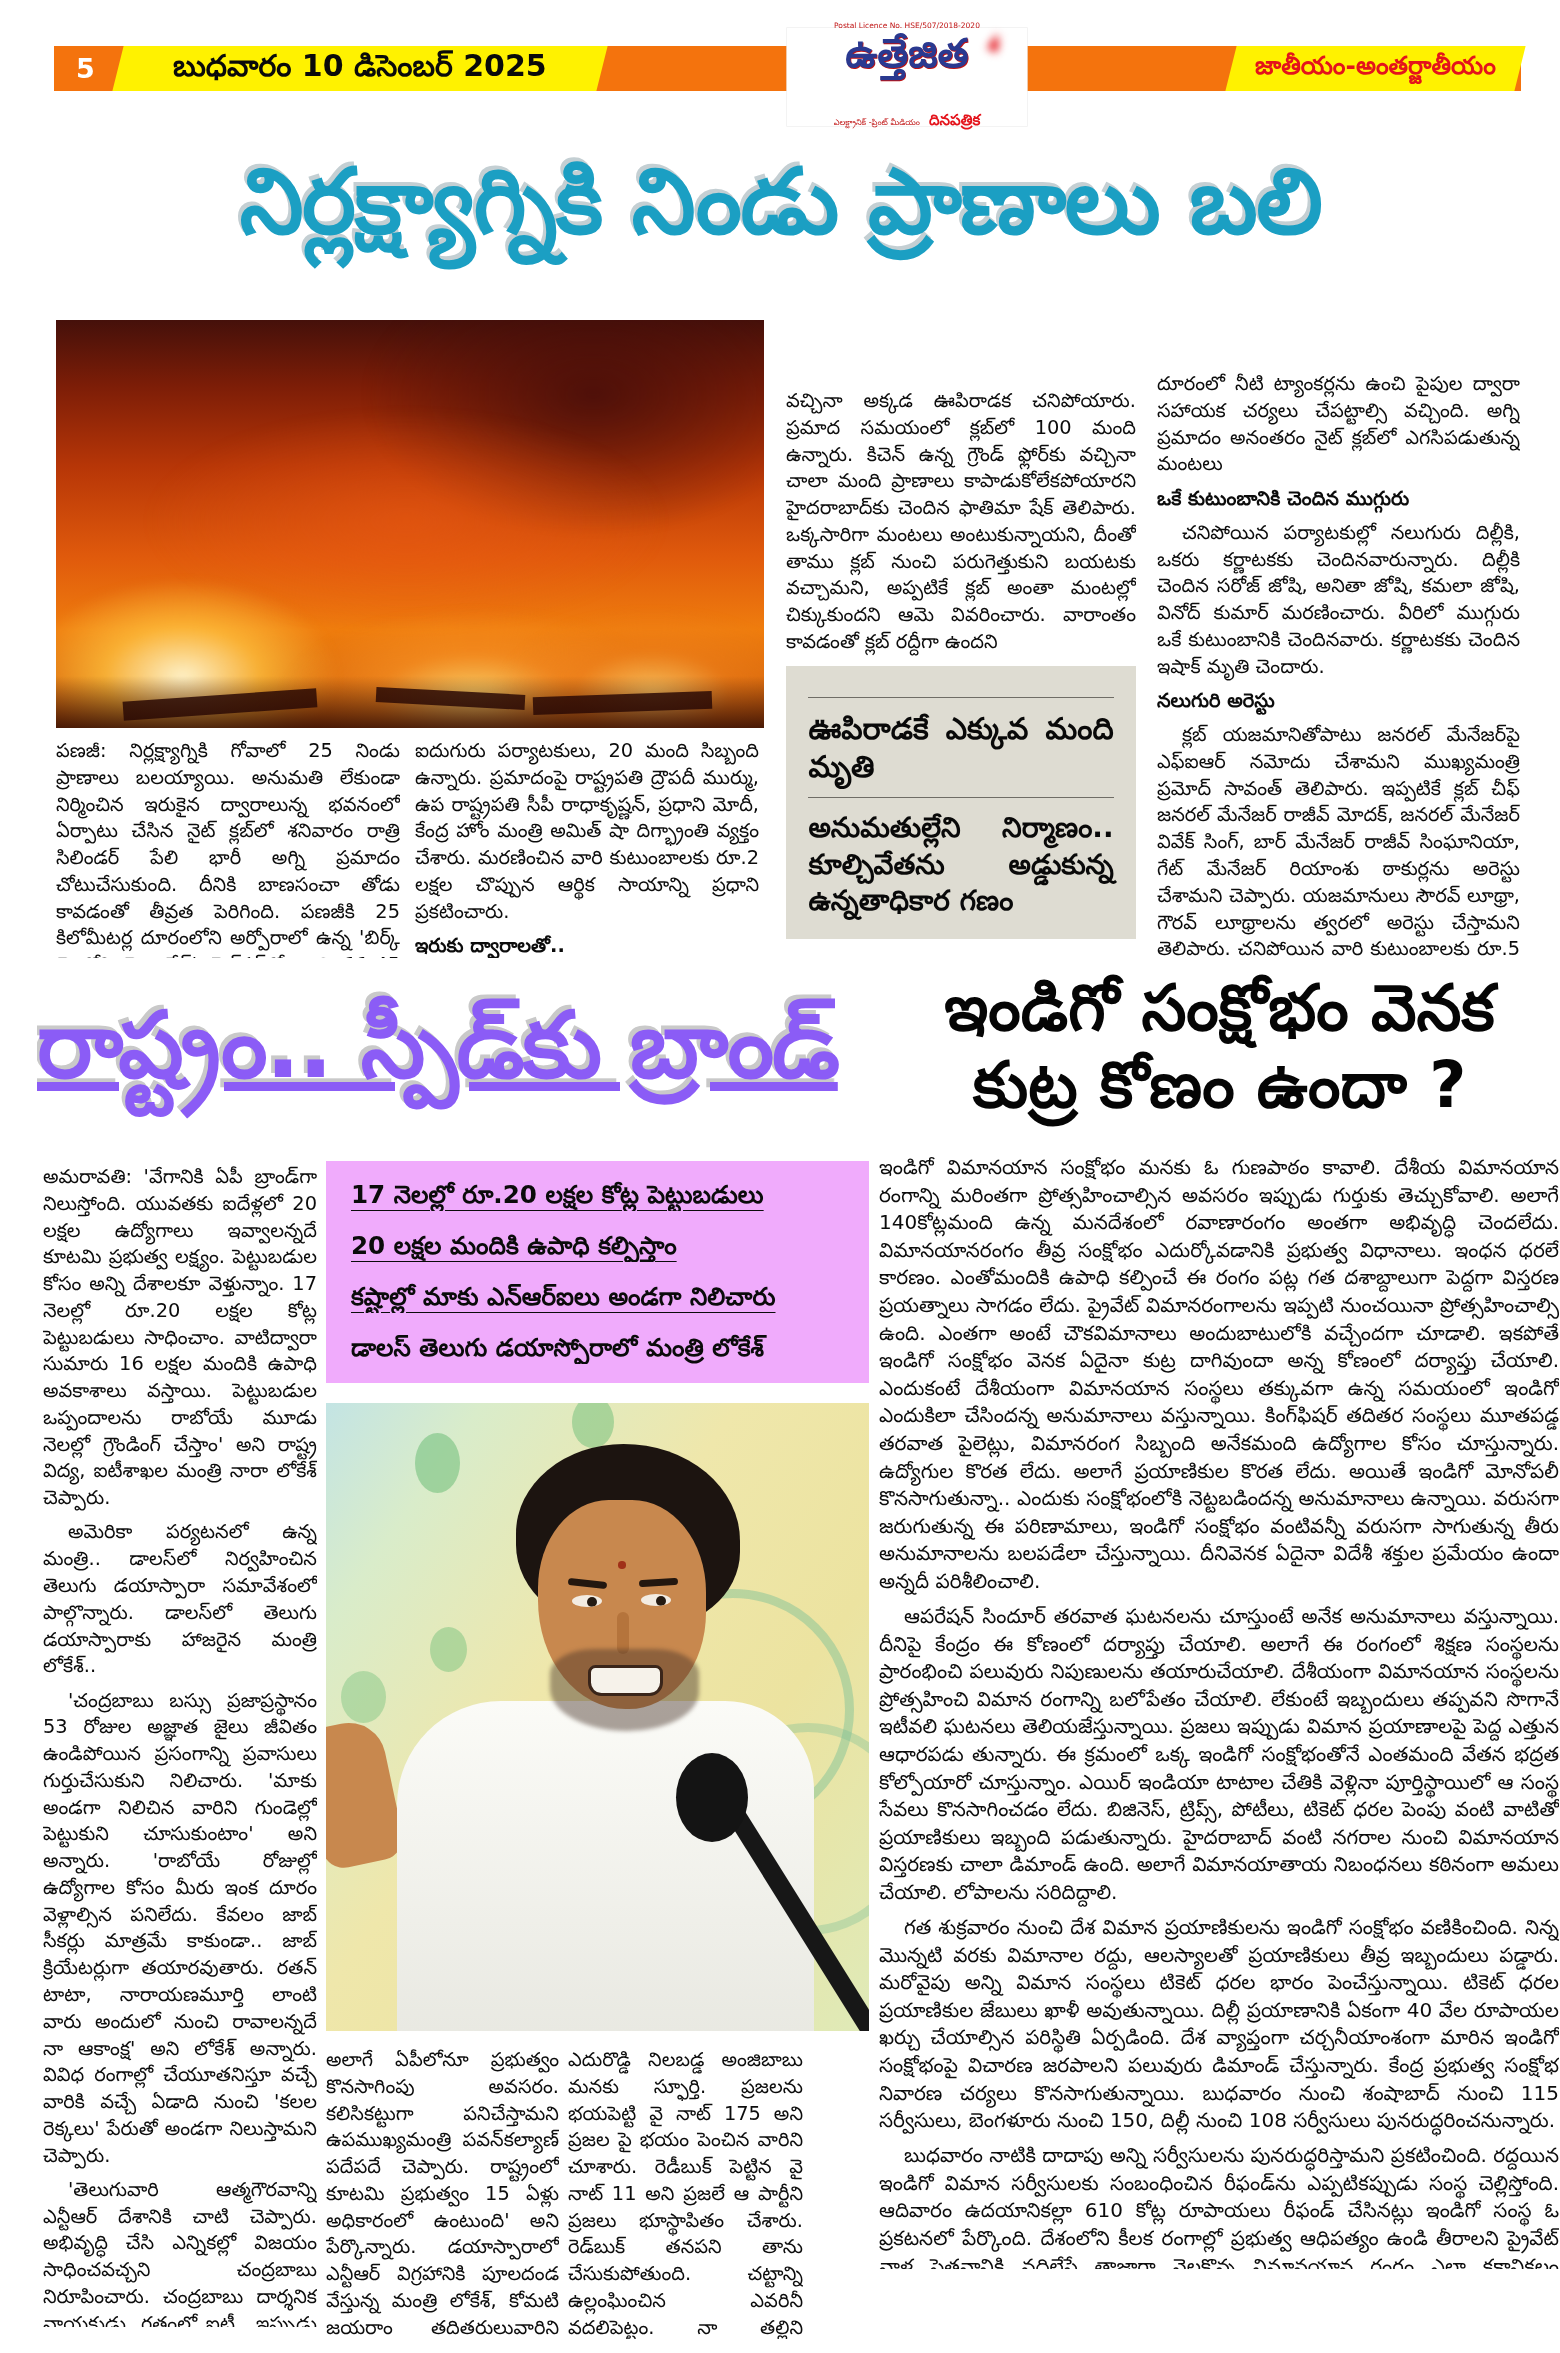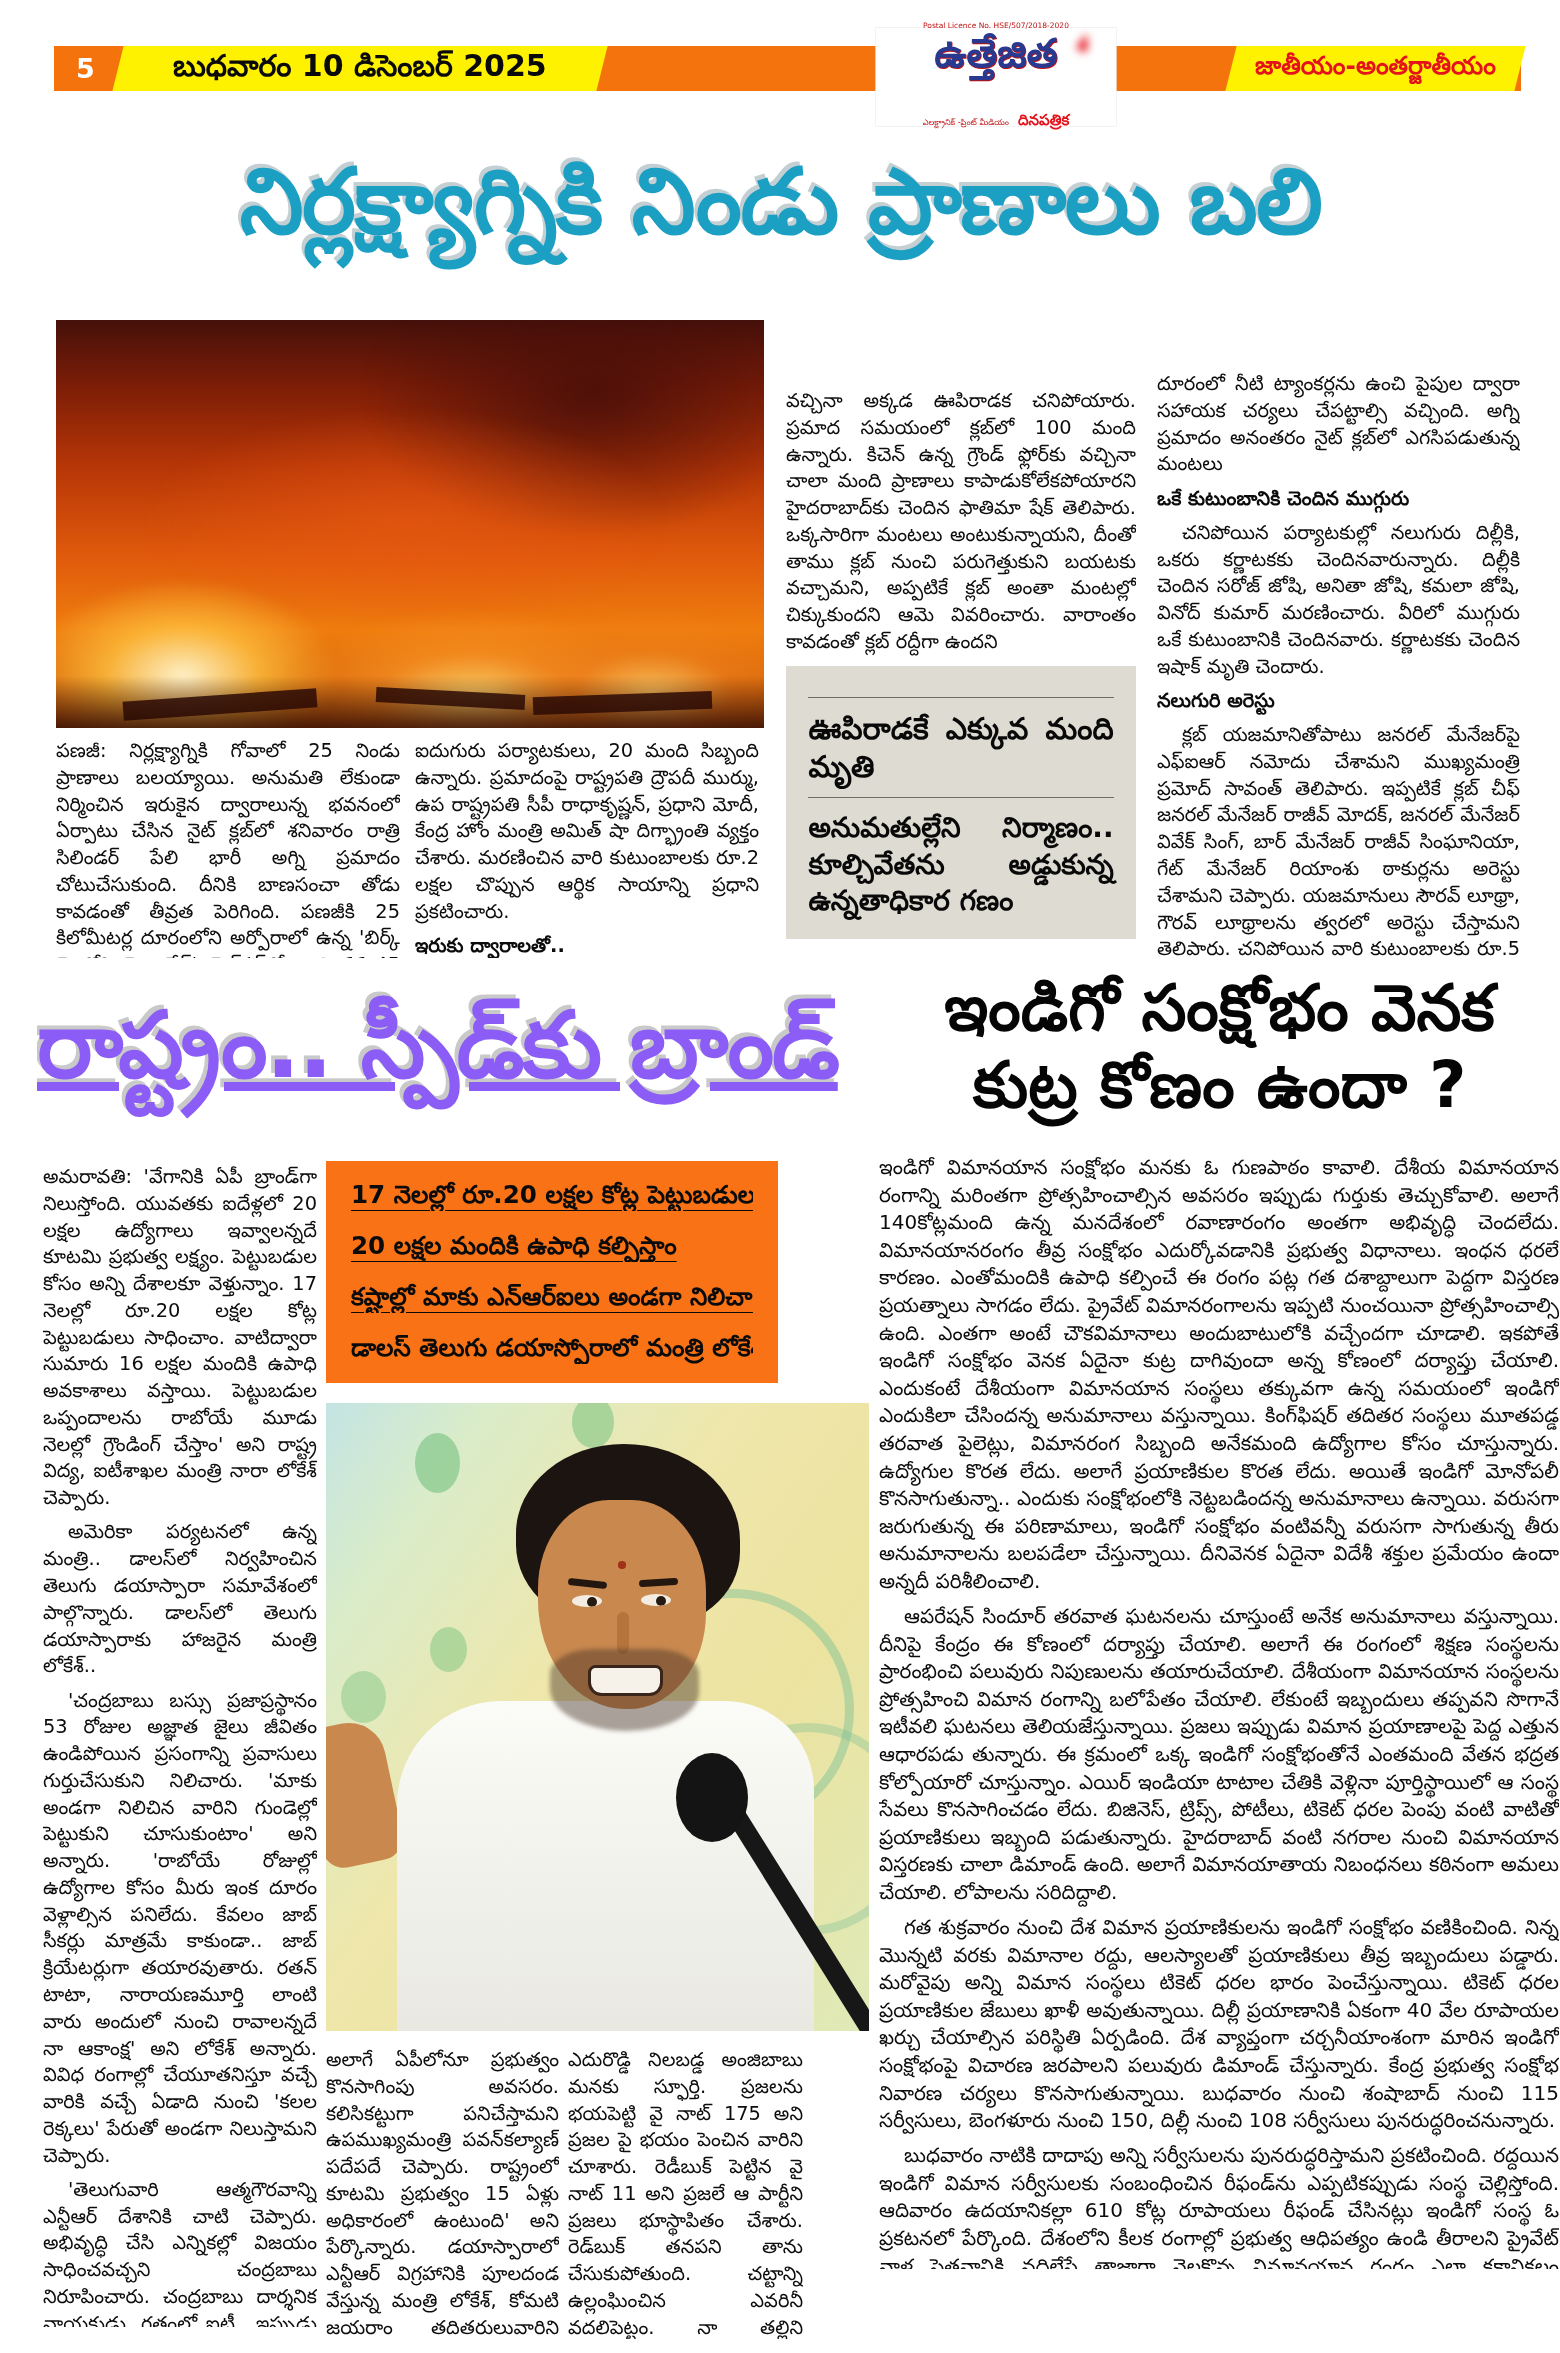--- a/index.html
+++ b/index.html
@@ -10,21 +10,21 @@
   
   .header-bar{position:absolute;left:54px;top:46px;width:1467px;height:45px;background:#f4730d;}
   .pagenum-box{position:absolute;left:54px;top:46px;width:63px;height:45px;background:#f4730d;
     color:#fff;font-weight:800;font-size:27px;display:flex;align-items:center;justify-content:center;}
   .date-banner{position:absolute;left:118px;top:46px;width:484px;height:45px;background:#fff200;
     transform:skewX(-14deg);display:flex;align-items:center;justify-content:center;}
   .date-banner span{transform:skewX(14deg);font-weight:800;font-size:30px;color:#0a0a0a;white-space:nowrap;}
   .edition-banner{position:absolute;left:1231px;top:46px;width:289px;height:45px;background:#fff200;
     transform:skewX(-14deg);display:flex;align-items:center;justify-content:center;}
   .edition-banner span{transform:skewX(14deg);font-weight:800;font-size:25px;color:#e4131b;white-space:nowrap;}
-  .masthead{position:absolute;left:876px;top:28px;width:240px;height:98px;background:#ffffff;
+  .masthead{position:absolute;left:787px;top:28px;width:240px;height:98px;background:#ffffff;
     box-shadow:0 0 0 0.7px #eee;display:flex;flex-direction:column;align-items:center;justify-content:center;z-index:3;}
   .masthead .reg{font-size:7.5px;color:#c01212;line-height:1;margin-bottom:3px;}
   .masthead .title{font-size:40px;font-weight:900;color:#2a3990;line-height:1;
     text-shadow:0.7px 0.7px 0 #c01212;}
   .masthead .flame{position:absolute;right:25px;top:4.5px;width:0;height:0;
     border-left:7.5px solid transparent;border-right:7.5px solid transparent;border-bottom:19.4px solid #e4131b;
     transform:rotate(18deg);}
   .masthead .subrow{display:flex;gap:9px;align-items:baseline;margin-top:4.5px;}
   .masthead .subl{font-size:8.2px;color:#c01212;}
   .masthead .subr{font-size:15px;color:#e4131b;font-weight:800;margin-top:34px;}
@@ -63,22 +63,22 @@
   .gray-box .l2{font-size:30px;font-weight:800;line-height:1.25;color:#090909;}
   .gray-box .l3{font-size:28px;font-weight:800;line-height:1.3;color:#090909;}
   .gray-box hr{border:none;border-top:1.5px solid #6f6d66;margin:12px 0;}
   
   .speed-headline{position:absolute;left:37px;top:978px;width:831px;height:157px;
     font-size:92px;font-weight:900;color:#8b5cf6;display:flex;align-items:center;
     white-space:nowrap;overflow:hidden;letter-spacing:-2.2px;text-shadow:-3.7px -3.7px 0 #c9c9c9;text-decoration:underline;}
   .indigo-headline{position:absolute;left:879px;top:970px;width:681px;height:171px;
     font-size:64px;font-weight:900;color:#050505;text-align:center;line-height:1.2;overflow:hidden;}
   
-  .quote-box{position:absolute;left:326px;top:1161px;width:452px;height:222px;box-sizing:border-box;
-    background:#f97316;padding:19.4px 25px;display:flex;flex-direction:column;justify-content:space-between;overflow:hidden;}
+  .quote-box{position:absolute;left:326px;top:1161px;width:543px;height:222px;box-sizing:border-box;
+    background:#f0abfc;padding:19.4px 25px;display:flex;flex-direction:column;justify-content:space-between;overflow:hidden;}
   .quote-box .ql{font-size:24.6px;font-weight:800;color:#0b0b0b;line-height:1.25;white-space:nowrap;overflow:hidden;}
   .quote-box .ul{text-decoration:underline;text-decoration-thickness:1.5px;text-underline-offset:6.7px;}
   
   .lokesh-photo{position:absolute;left:326px;top:1403px;width:543px;height:628px;overflow:hidden;
     background:linear-gradient(125deg,#c3e4e4 0%,#d9ecca 16%,#efe7ab 42%,#ece3a0 68%,#dfeab8 100%);}
   .blotch{position:absolute;border-radius:50%;}
   .blotch.g1{left:89px;top:30px;width:45px;height:60px;background:rgba(110,190,120,.55);}
   .blotch.g2{left:246px;top:-7.5px;width:42px;height:52px;background:rgba(110,190,120,.5);}
   .blotch.g3{left:104px;top:224px;width:37px;height:45px;background:rgba(110,190,120,.45);}
   .blotch.g4{left:15px;top:268px;width:45px;height:52px;background:rgba(110,190,120,.4);}

